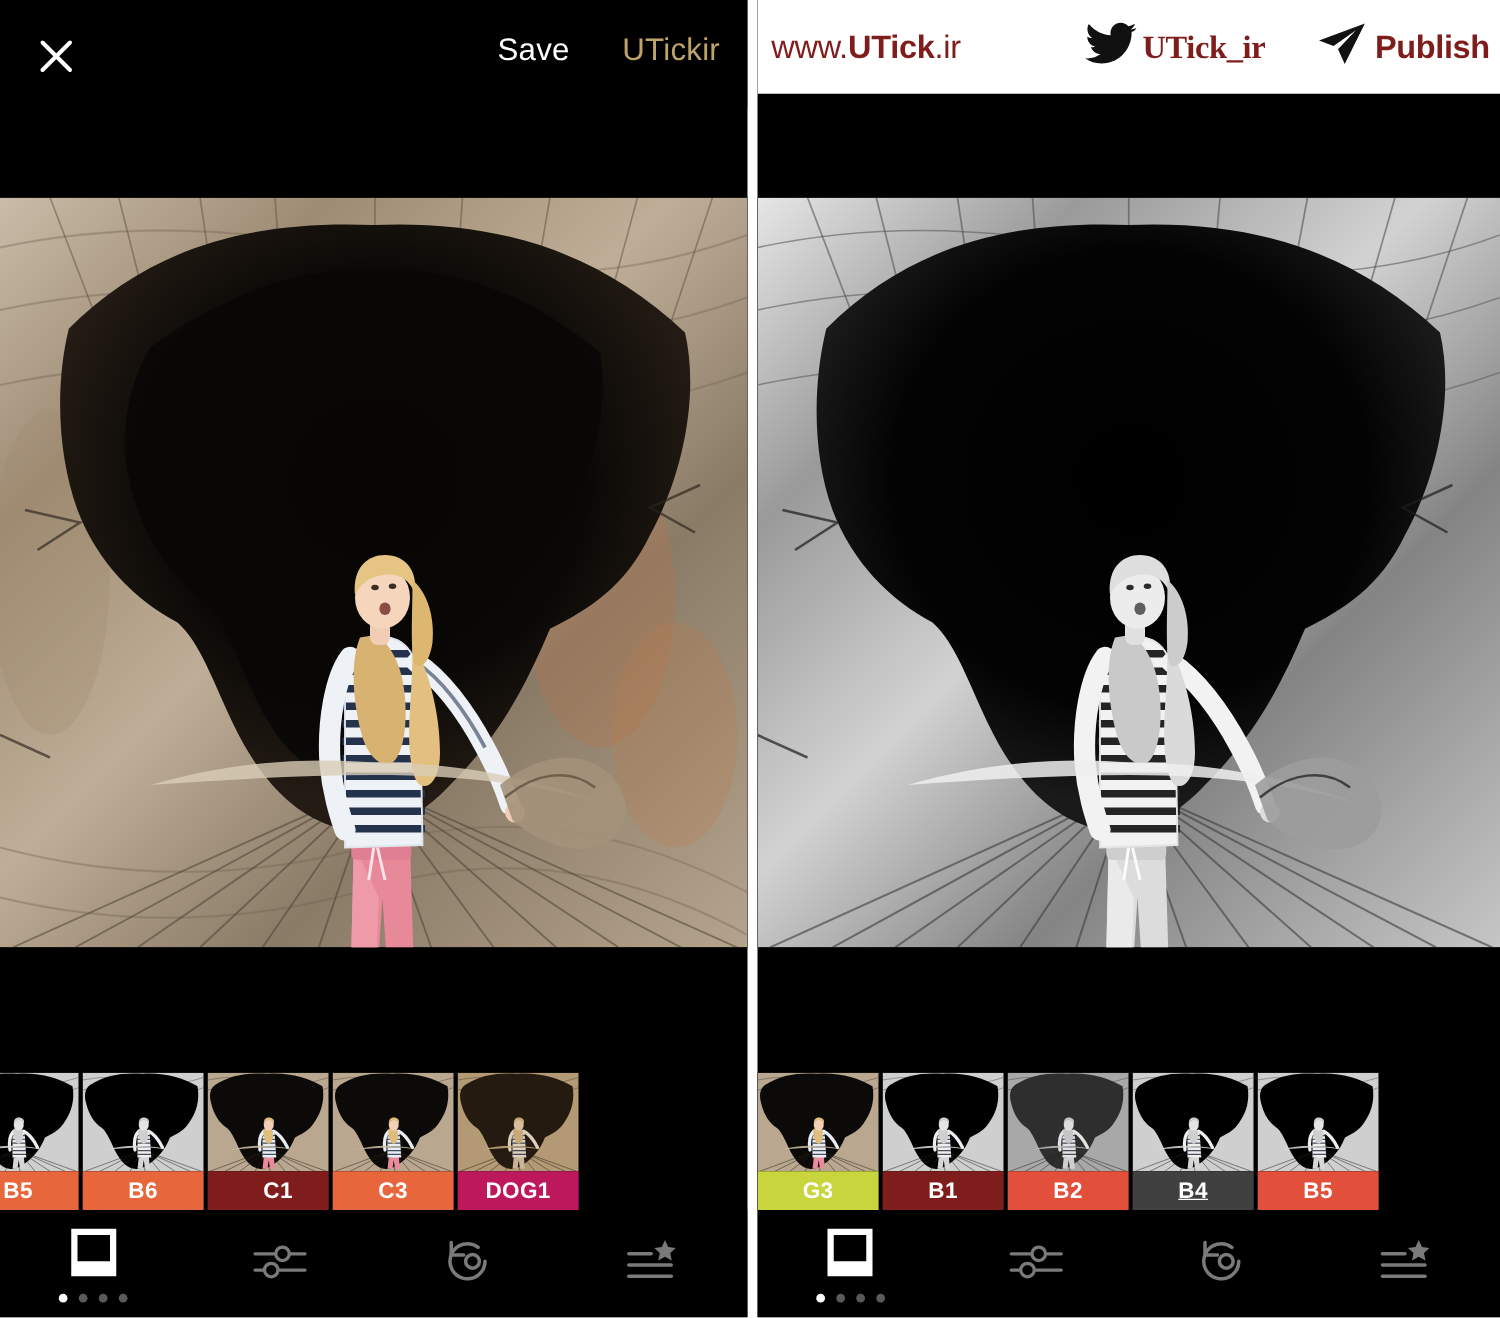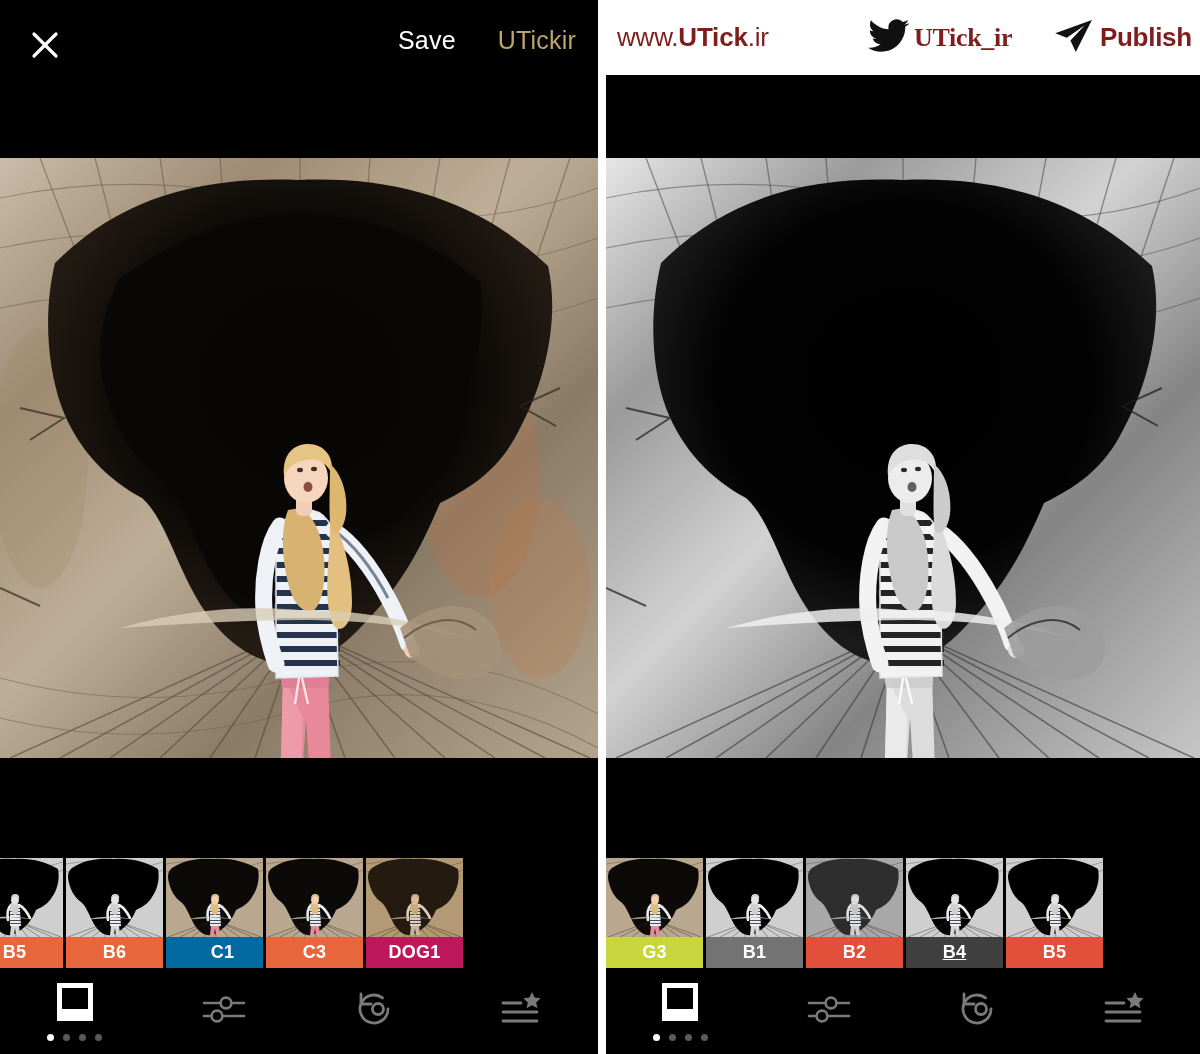--- a/index.html
+++ b/index.html
@@ -402,21 +402,21 @@
       <path d="M53,47 C57,49 61,54 64,60" stroke="#e8edf3" stroke-width="2.6" fill="none" stroke-linecap="round"></path>
       <path d="M45,47 C42,50 41,56 42,62" stroke="#e8edf3" stroke-width="2.6" fill="none" stroke-linecap="round"></path>
       <path d="M45,45 C44,49 45,53 47,56 C49,58 51,57 52,54 C53,50 52,46 50,44 Z" fill="#dfbd7c"></path>
       <ellipse cx="49" cy="42" rx="4" ry="4.5" fill="#f2cfb5"></ellipse>
       <path d="M45,41 C45,37 47,36 49,36 C52,36 54,38 53,41 C52,39 50,38 49,38 C47,38 46,39 45,41 Z" fill="#dfbd7c"></path>
     </g>
     <path d="M18,62 C30,59 40,58 48,59 C58,59 70,61 80,65
              C70,61 58,60 48,60 C38,60 28,61 18,62 Z" fill="#ccbfa6" opacity=".85"></path>
   </svg>
           </div>
-          <div class="thumb-label" style="background: #0369a1; padding-left: 16px;">C1</div>
+          <div class="thumb-label" style="background: #7f1d1d; padding-left: 16px;">C1</div>
         </div>
         <div class="thumb">
           <div class="thumb-img">
             <svg viewBox="0 0 97 79" preserveAspectRatio="xMidYMid slice">
     <rect width="97" height="79" fill="#b9a88f"></rect>
     <g stroke="rgba(60,50,40,.45)" stroke-width=".7" fill="none">
       <path d="M0,6 Q25,1 48,7 T97,4"></path>
                 <path d="M0,14 Q25,8 48,16 T97,12"></path>
     </g>
     <path d="M6,10 C18,2 32,0 48,1 C66,0 80,4 92,11
@@ -785,21 +785,21 @@
       <path d="M53,47 C57,49 61,54 64,60" stroke="#eeeeee" stroke-width="2.6" fill="none" stroke-linecap="round"></path>
       <path d="M45,47 C42,50 41,56 42,62" stroke="#eeeeee" stroke-width="2.6" fill="none" stroke-linecap="round"></path>
       <path d="M45,45 C44,49 45,53 47,56 C49,58 51,57 52,54 C53,50 52,46 50,44 Z" fill="#cfcfcf"></path>
       <ellipse cx="49" cy="42" rx="4" ry="4.5" fill="#e4e4e4"></ellipse>
       <path d="M45,41 C45,37 47,36 49,36 C52,36 54,38 53,41 C52,39 50,38 49,38 C47,38 46,39 45,41 Z" fill="#cfcfcf"></path>
     </g>
     <path d="M18,62 C30,59 40,58 48,59 C58,59 70,61 80,65
              C70,61 58,60 48,60 C38,60 28,61 18,62 Z" fill="#dcdcdc" opacity=".85"></path>
   </svg>
           </div>
-          <div class="thumb-label" style="background: #737373;">B1</div>
+          <div class="thumb-label" style="background: #7f1d1d;">B1</div>
         </div>
         <div class="thumb">
           <div class="thumb-img">
             <svg viewBox="0 0 97 79" preserveAspectRatio="xMidYMid slice">
     <rect width="97" height="79" fill="#a8a8a8"></rect>
     <g stroke="rgba(60,50,40,.45)" stroke-width=".7" fill="none">
       <path d="M0,6 Q25,1 48,7 T97,4"></path>
                 <path d="M0,14 Q25,8 48,16 T97,12"></path>
     </g>
     <path d="M6,10 C18,2 32,0 48,1 C66,0 80,4 92,11

